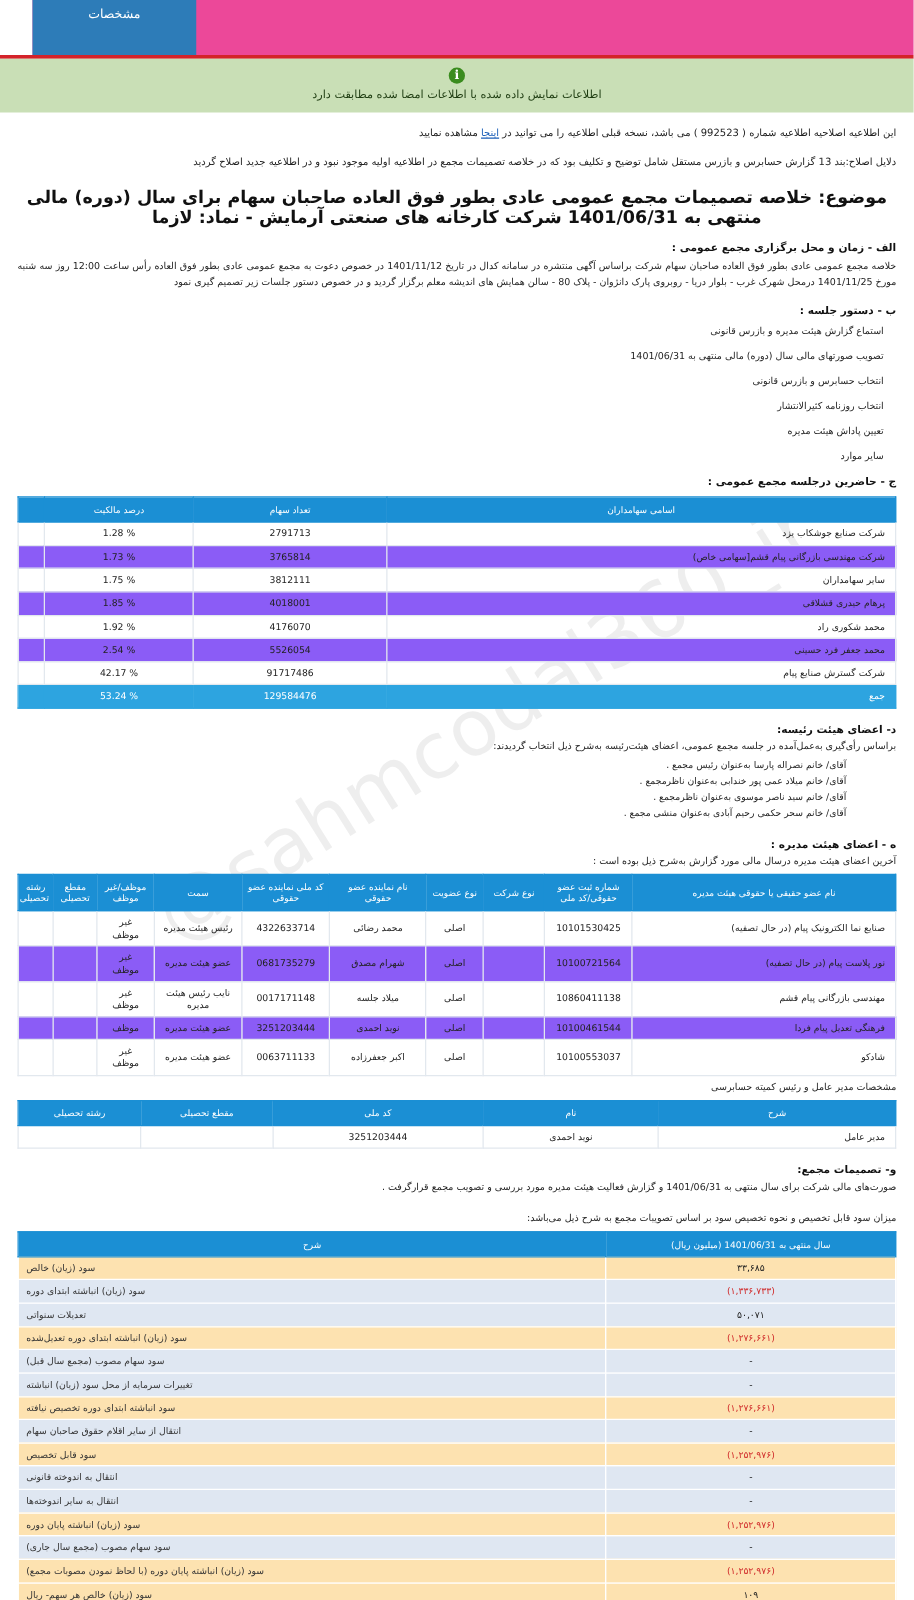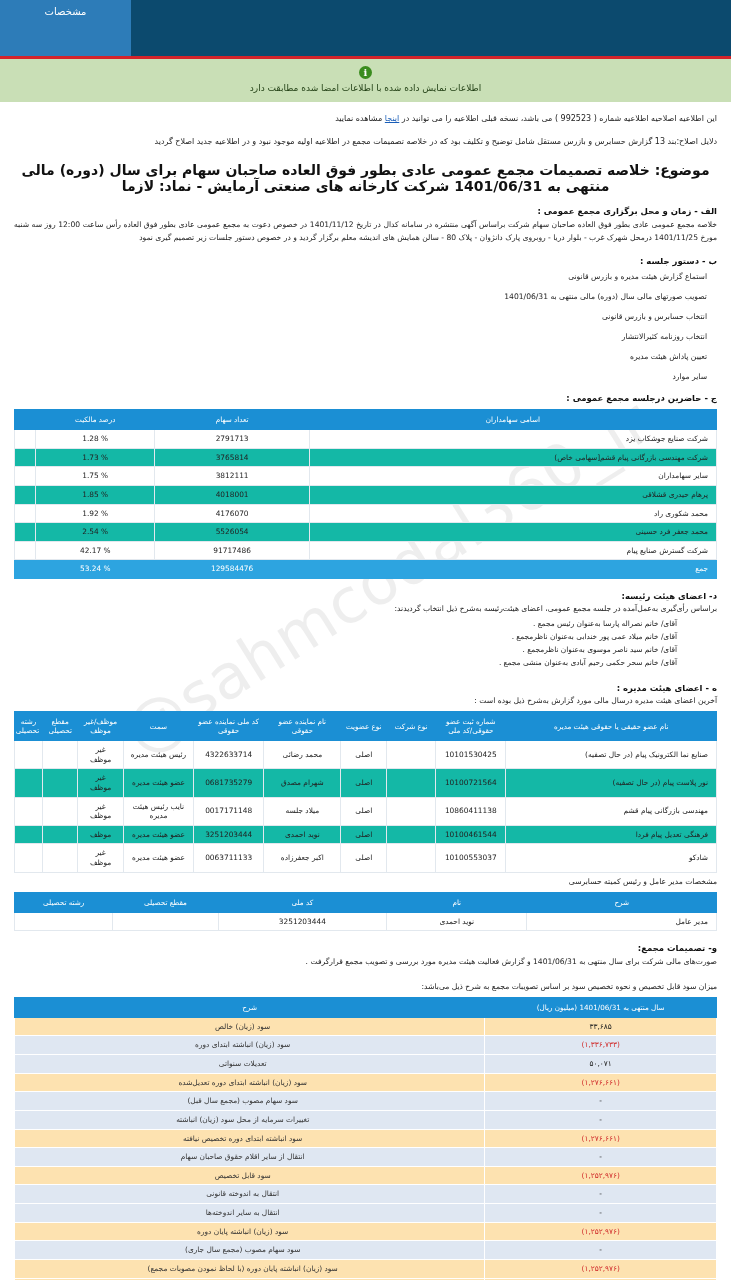--- a/index.html
+++ b/index.html
@@ -9,26 +9,27 @@
     width: 731px;
     background: #ffffff;
     font-family: "DejaVu Sans", "Liberation Sans", sans-serif;
     direction: rtl;
   }
   body { width: 731px; position: relative; overflow-x: hidden; }
 
   
   .topbar {
     position: relative;
-    height: 56px;
-    background: #0c4a6e;
+    height: 44px;
+    background: #ec4899;
     display: flex;
     flex-direction: row-reverse;
     justify-content: flex-start;
     align-items: stretch;
+    margin-left: 26px;
   }
   .tab {
     width: 131px;
     background: #2d7cb8;
     color: #ffffff;
     font-size: 10px;
     text-align: center;
     padding-top: 6px;
     letter-spacing: .3px;
   }
@@ -142,34 +143,34 @@
     line-height: 1.25;
   }
   table td {
     padding: 4px 6px;
     border: 1px solid #e2e8ee;
     color: #222;
     text-align: center;
     line-height: 1.3;
   }
   td.name-cell { text-align: right; padding-right: 8px; }
-  tr.alt td { background: #14b8a6; }
+  tr.alt td { background: #8b5cf6; }
   tr.total td {
     background: #2da4e0;
     color: #ffffff;
     border-color: #2da4e0;
   }
   .tbl-block { margin: 6px 0 4px; }
 
   
   table.profit td { border: 1px solid #ffffff; }
   table.profit th { border: 1px solid #1b8fd4; }
   table.profit tr.band-y td { background: #fde2b0; }
   table.profit tr.band-b td { background: #dfe7f2; }
-  table.profit td.desc { text-align: center; padding-right: 20px; color: #333; }
+  table.profit td.desc { text-align: left; padding-right: 20px; color: #333; }
   table.profit td.val { text-align: center; }
   .neg { color: #d02b2b; }
 
   
   .watermark {
     position: absolute;
     top: 540px;
     right: 40px;
     font-size: 62px;
     color: rgba(150,150,150,0.16);

